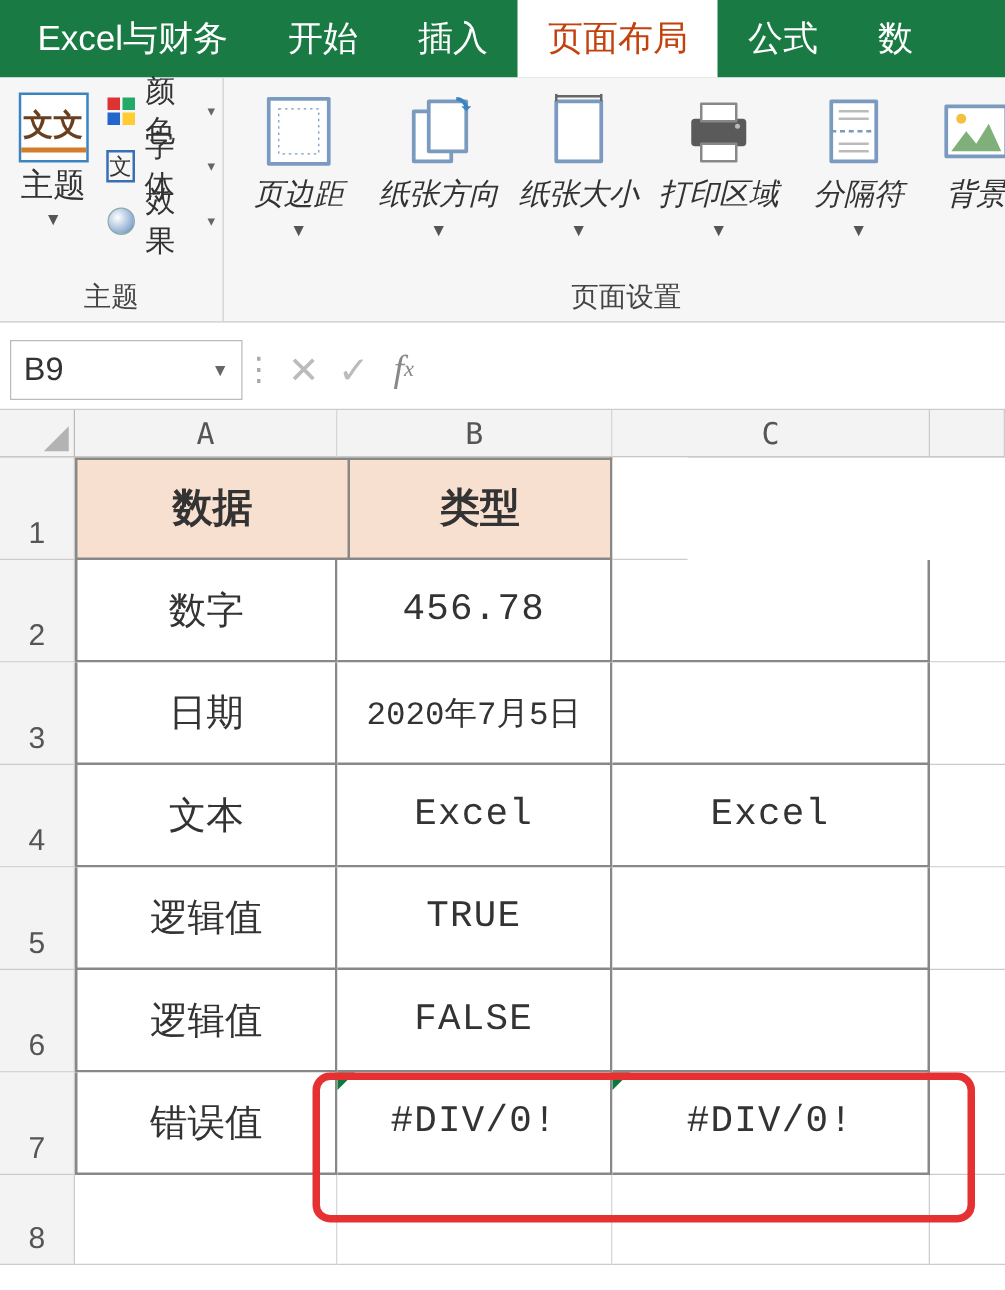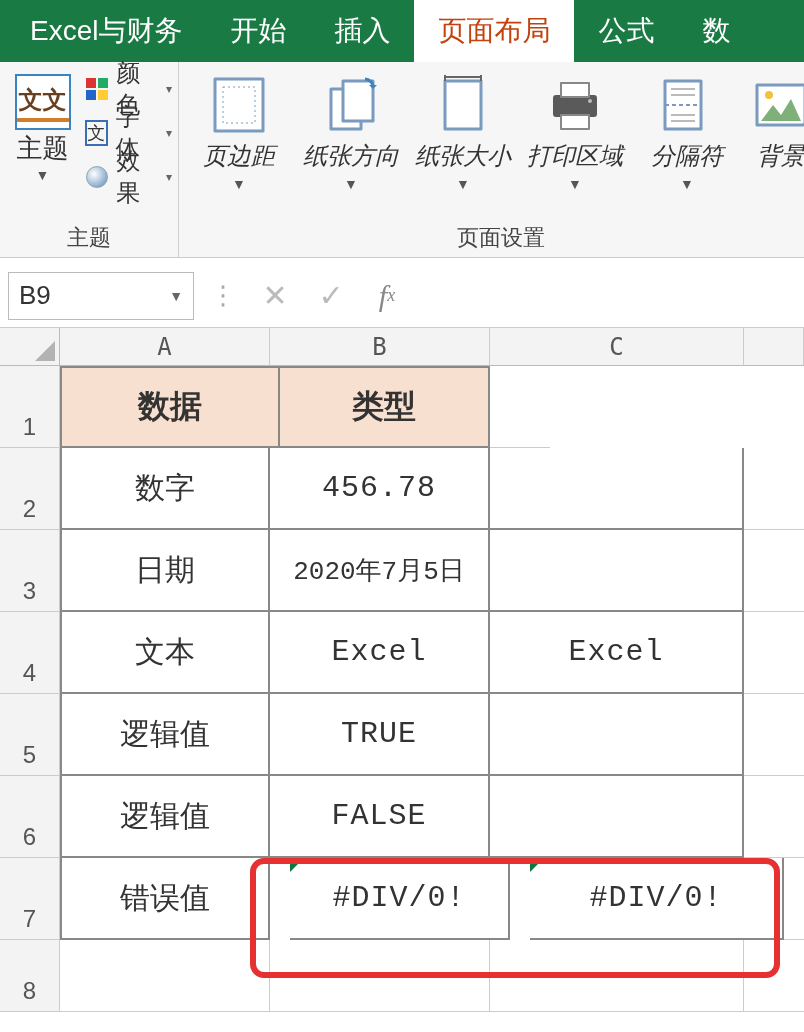--- a/index.html
+++ b/index.html
@@ -164,21 +164,21 @@
   .tiny-drop{ font-size:14px;color:#555; }
 
   
   .namebar {
     display:flex;
     align-items:center;
     height: 64px;
     background:#fff;
     border-bottom:1px solid #ccc;
     padding: 6px 8px;
-    gap: 16px;
+    gap: 0;
     font-size: 26px;
     margin-top: 6px;
   }
   .namebox {
     width: 186px;
     height: 48px;
     border:1px solid #bbb;
     background:#fff;
     display:flex;
     align-items:center;
@@ -270,21 +270,21 @@
     border-top:2px solid #888;
   }
   .row.header .cell:first-child{ border-left:2px solid #888; }
   .datarow .cell{ border:2px solid #888; border-top:0; }
   .datarow .cell + .cell{ border-left:0; }
   .row .cell.cD{ border:0;border-bottom:1px solid #ccc;border-right:0; background:#fff; }
   .h82{ height:82px; }
   .h72{ height:72px; }
 
   
-  .errmark{ position:relative;margin-left:20px; }
+  .errmark{ position:relative; }
   .errmark::before{
     content:"";
     position:absolute;
     top:0; left:0;
     width:0;height:0;
     border-top:14px solid #0a7a3c;
     border-right:14px solid transparent;
   }
 
   

